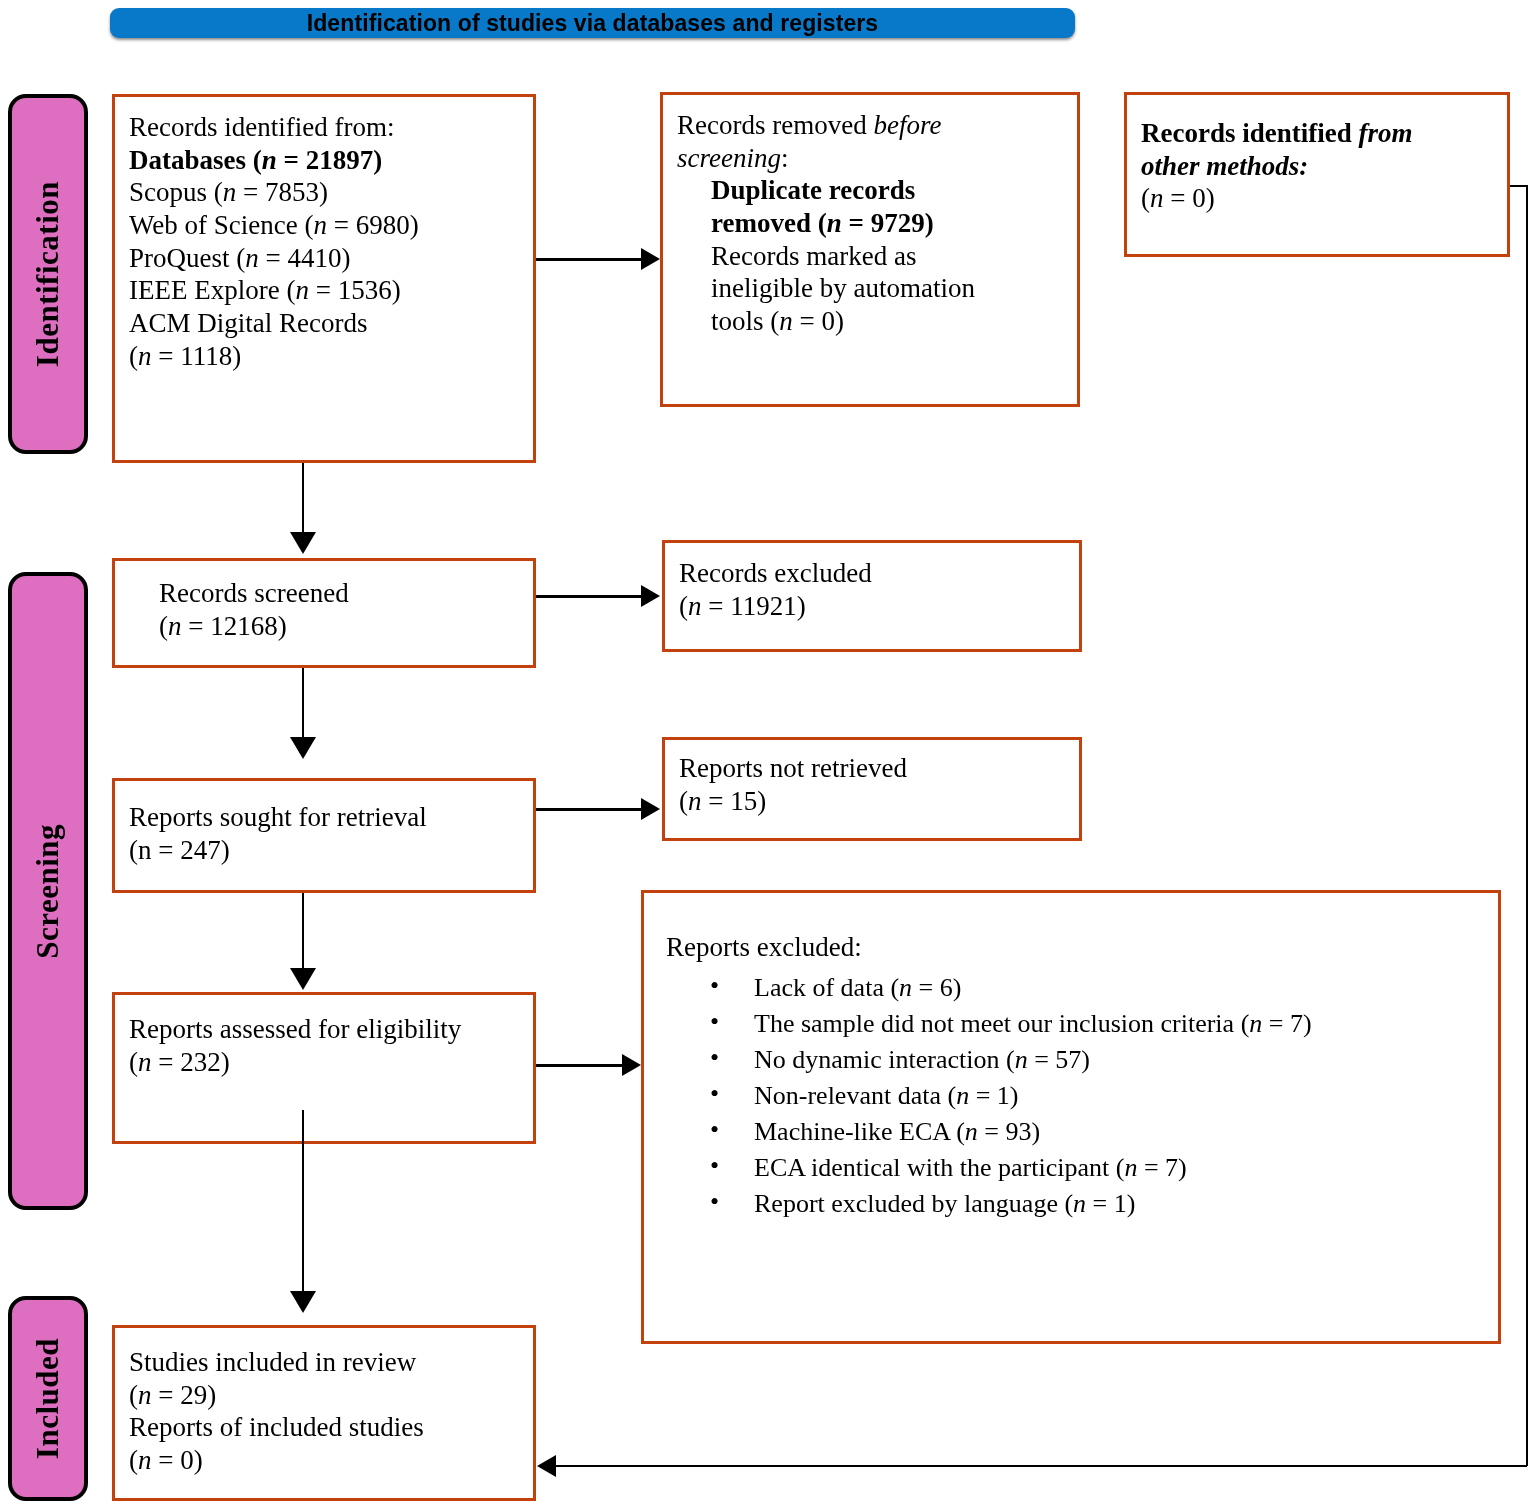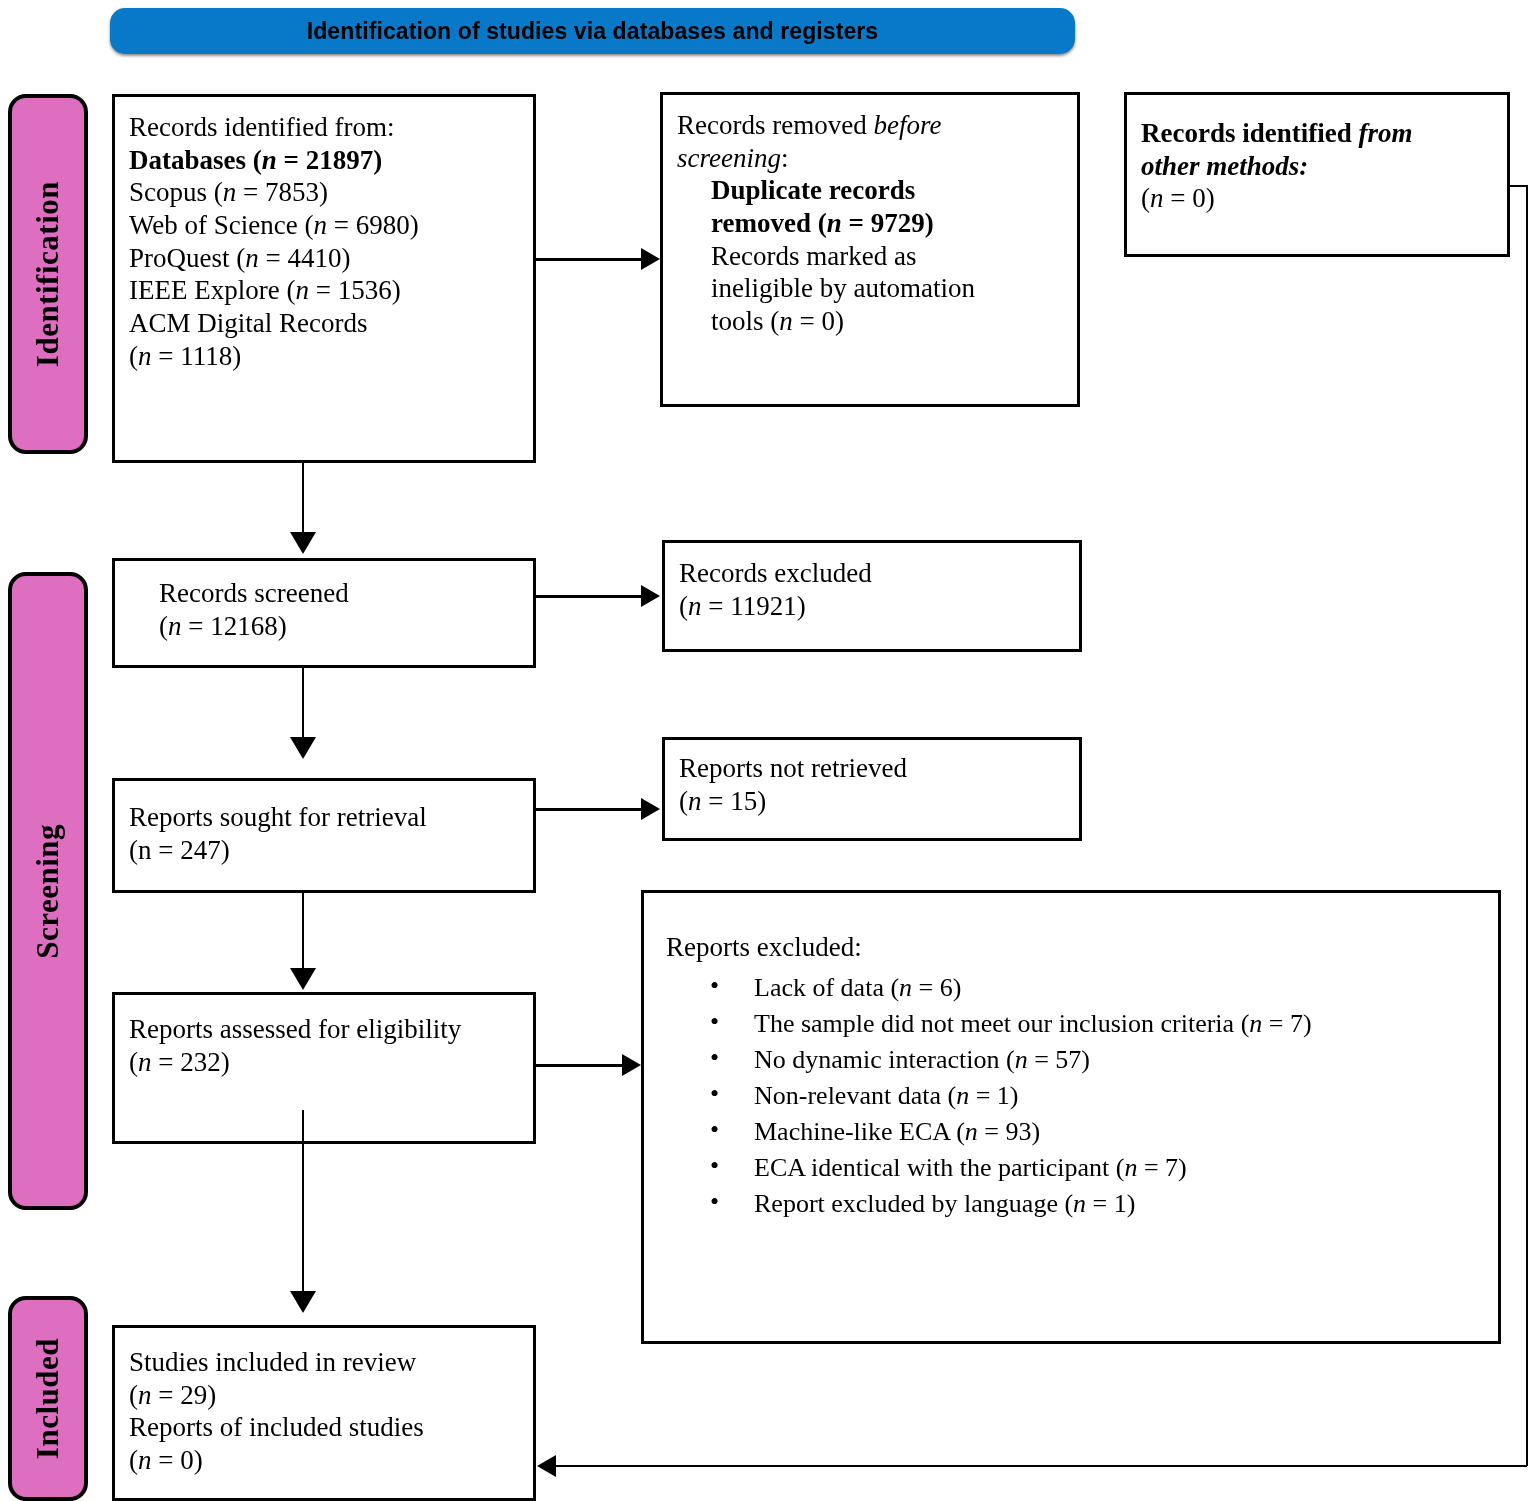--- a/index.html
+++ b/index.html
@@ -16,23 +16,23 @@
     color: #000000;
     overflow: hidden;
   }
 
   
   .banner {
     position: absolute;
     left: 110px;
     top: 8px;
     width: 965px;
-    height: 46px;
+    height: 30px;
     background: #0878c8;
-    border-radius: 15px;
+    border-radius: 9px;
     box-shadow: 0 2px 3px rgba(0,0,0,0.45);
     display: flex;
     align-items: center;
     justify-content: center;
   }
   .banner-text {
     font-family: "Liberation Sans", "DejaVu Sans", sans-serif;
     font-weight: bold;
     font-size: 23px;
     color: #000000;
@@ -58,21 +58,21 @@
     font-size: 31px;
     color: #000000;
     letter-spacing: 0.5px;
     white-space: nowrap;
   }
 
   
   .box {
     position: absolute;
     background: #ffffff;
-    border: 3px solid #000000;
+    border: 3px solid #c2410c;
     box-sizing: border-box;
   }
   .box-inner {
     padding: 14px 10px 6px 14px;
     font-size: 27px;
     line-height: 1.24;
   }
   .box-inner.tight { line-height: 1.21; }
   .ital { font-style: italic; }
   .bold { font-weight: bold; }

